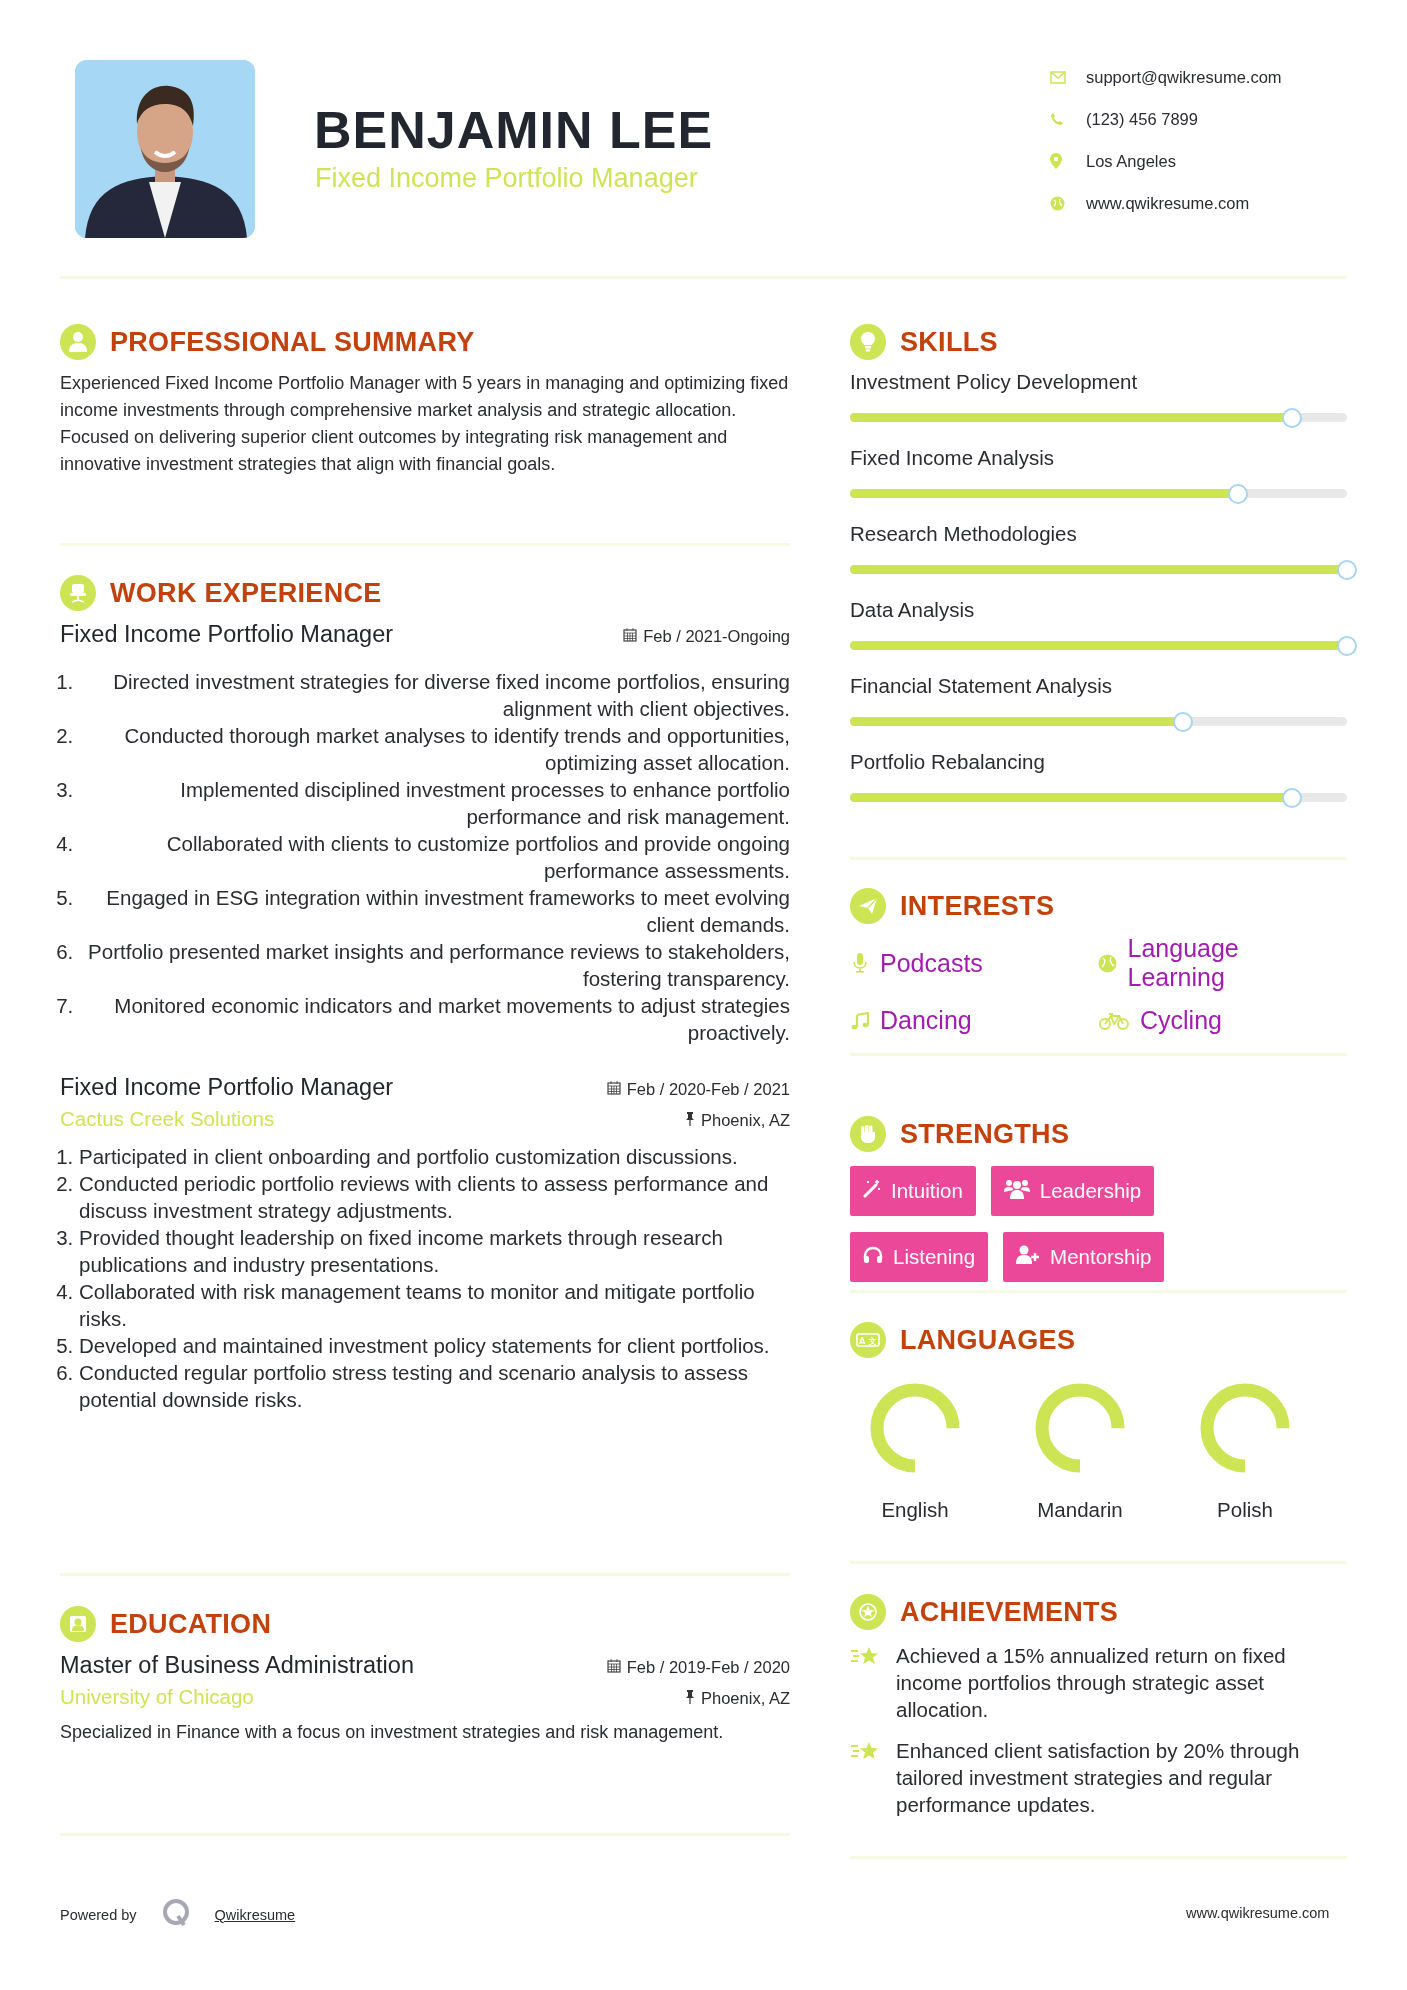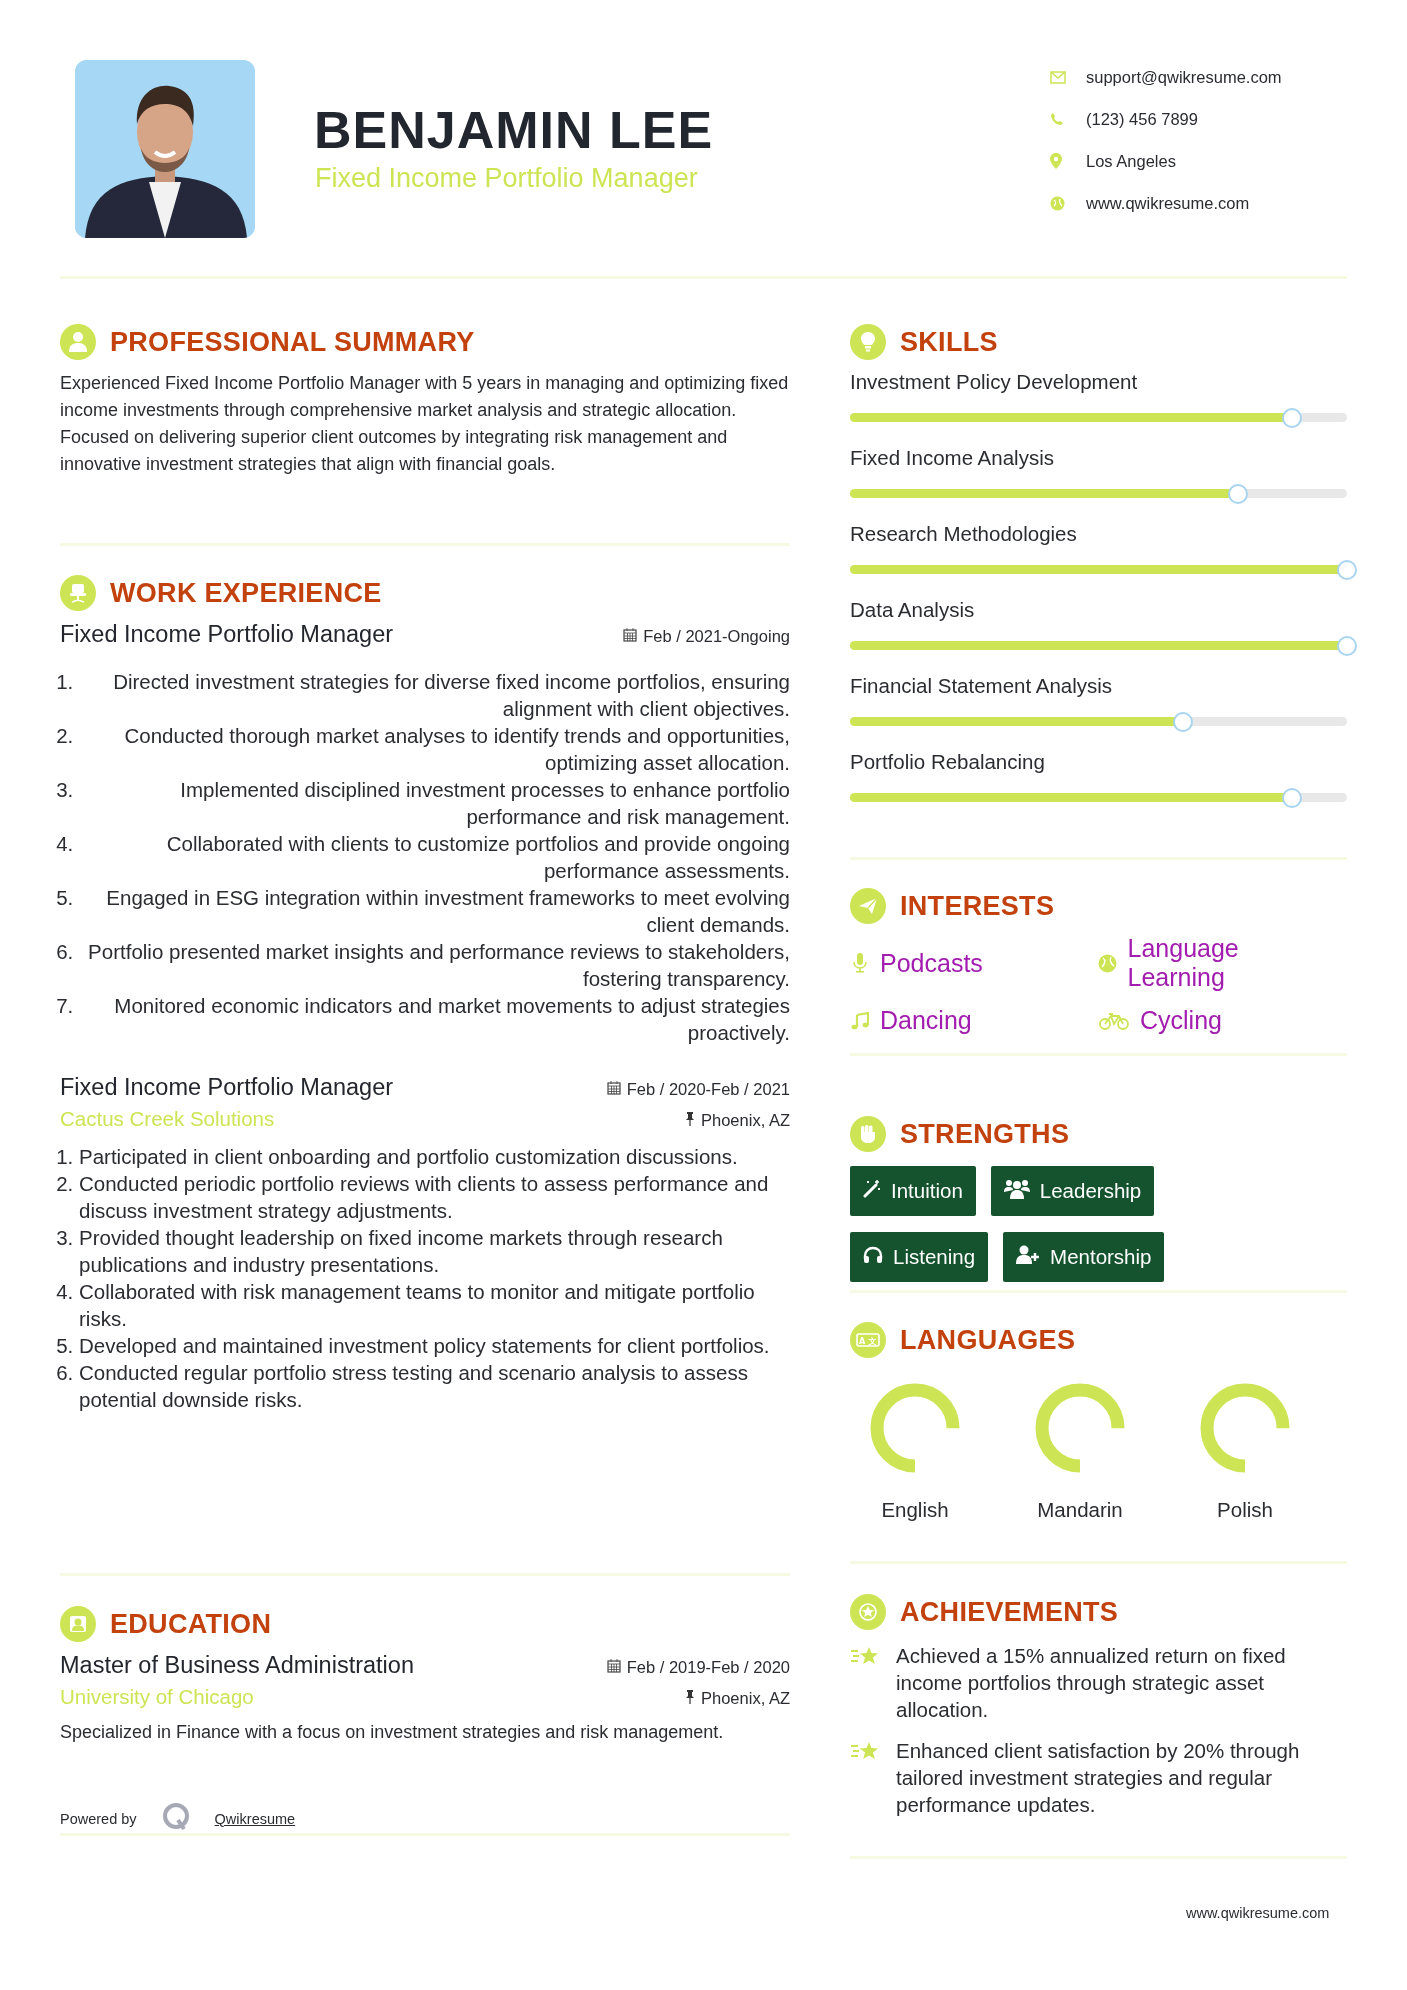--- a/index.html
+++ b/index.html
@@ -34,32 +34,32 @@
   .skill-fill { position: absolute; left: 0; top: 0; bottom: 0; border-radius: 5px; background: #cde454; }
   .skill-knob { position: absolute; top: 50%; width: 20px; height: 20px; margin-left: -10px; margin-top: -10px; border-radius: 50%; background: #ffffff; border: 2px solid #a8d4f0; }
 
   
   .int-grid { display: grid; grid-template-columns: 248px 240px; row-gap: 14px; }
   .int-item { display: flex; align-items: center; gap: 10px; font-size: 25px; color: #a21caf; }
   .int-item .ic { color: #cde454; width: 20px; display: inline-flex; justify-content: center; }
 
   
   .chips { display: flex; flex-wrap: wrap; gap: 16px 15px; width: 420px; }
-  .chip { display: inline-flex; align-items: center; gap: 10px; height: 50px; padding: 0 13px; background: #14532d; color: #ffffff; font-size: 20.5px; border-radius: 2px; }
+  .chip { display: inline-flex; align-items: center; gap: 10px; height: 50px; padding: 0 13px; background: #ec4899; color: #ffffff; font-size: 20.5px; border-radius: 2px; }
 
   
   .lang { display: flex; flex-direction: column; align-items: center; width: 130px; }
   .lang-label { font-size: 20.5px; color: #2a2c31; margin-top: 20px; }
 
   
   .ach { display: flex; gap: 14px; font-size: 20.5px; line-height: 27px; color: #2a2c31; }
   .ach .ic { flex: 0 0 32px; padding-top: 2px; }
 
   
-  .footer-left { left: 60px; top: 1802px; display: flex; align-items: center; gap: 24px; font-size: 14.5px; color: #2a2c31; }
+  .footer-left { left: 60px; top: 1898px; display: flex; align-items: center; gap: 24px; font-size: 14.5px; color: #2a2c31; }
   .footer-left a { color: #2a2c31; text-decoration: underline; }
   .footer-right { left: 1186px; top: 1905px; font-size: 14.5px; color: #2a2c31; }
 </style>
 </head>
 <body>
 
 <div class="abs photo">
   <svg width="180" height="178" viewBox="0 0 180 178">
     <rect width="180" height="178" fill="#a6d8f5"></rect>
     <path d="M10 178 C 14 130, 45 118, 90 116 C 135 118, 168 130, 172 178 Z" fill="#24283a"></path>

